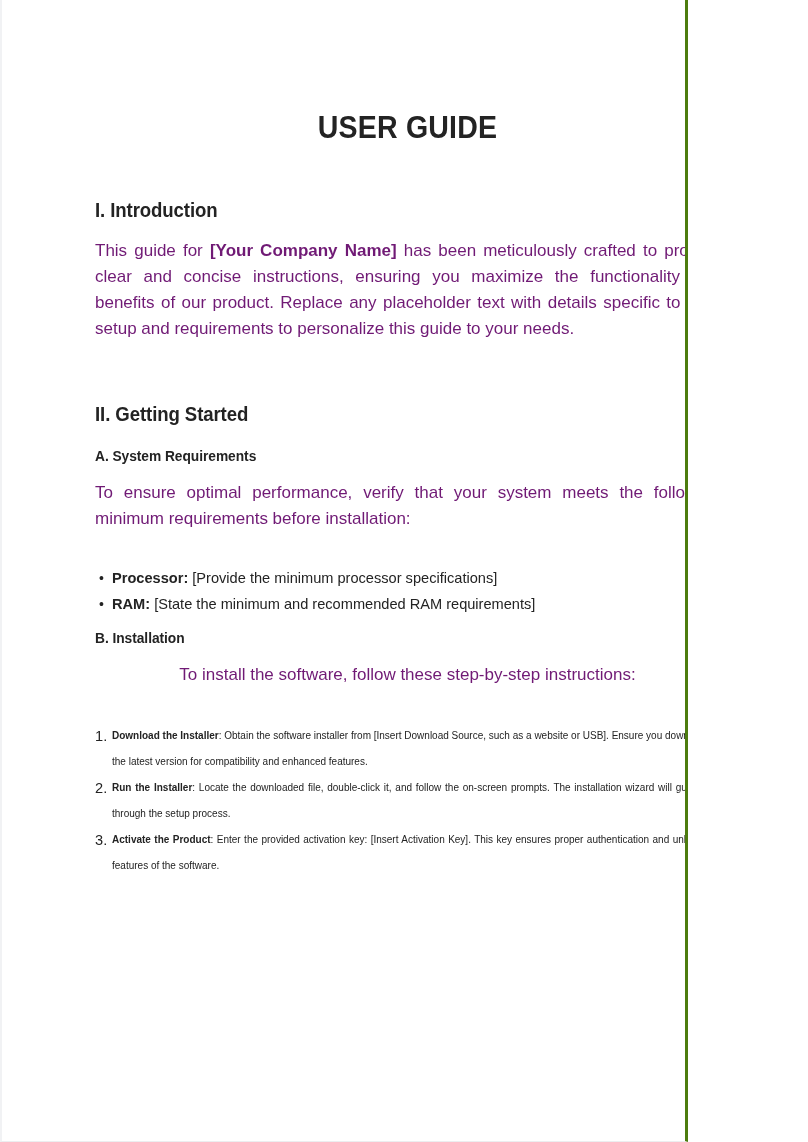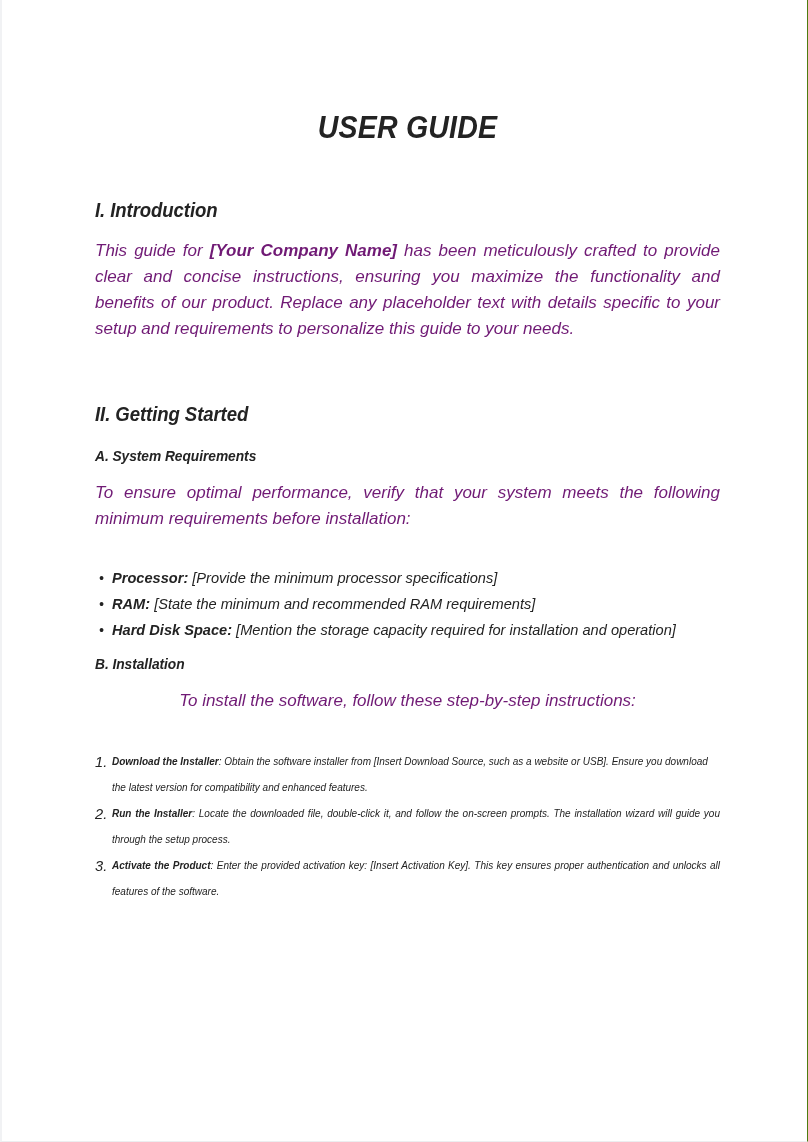--- a/index.html
+++ b/index.html
@@ -3,31 +3,30 @@
 <meta charset="utf-8">
 <title>User Guide</title>
 <style>
   html, body {
     margin: 0;
     padding: 0;
     background: #ffffff;
   }
   .page {
     position: relative;
-    width: 808px;
+    width: 688px;
     height: 1142px;
     background: #ffffff;
     box-sizing: border-box;
     border-left: 2px solid #f1f2f4;
-    border-right: 1px solid #4d7c0f;
+    border-right: 3px solid #4d7c0f;
     border-bottom: 1px solid #eceef0;
     overflow: hidden;
     font-family: "Liberation Sans", "DejaVu Sans", sans-serif;
     color: #232323;
-    font-style: italic;
     -webkit-font-smoothing: antialiased;
   }
   .content {
     position: absolute;
     left: 93px;
     top: 0;
     width: 625px;
   }
 
   
@@ -174,21 +173,20 @@
 
     <div class="sp-hA-to-body"></div>
 
     <p class="body">To ensure optimal performance, verify that your system meets the following minimum requirements before installation:</p>
 
     <div class="sp-body-to-ul"></div>
 
     <ul class="bullets">
       <li><b>Processor:</b><span> [Provide the minimum processor specifications]</span></li>
       <li><b>RAM:</b><span> [State the minimum and recommended RAM requirements]</span></li>
-      <li><b>Hard Disk Space:</b><span> [Mention the storage capacity required for installation and operation]</span></li>
     </ul>
 
     <div class="sp-ul-to-hB"></div>
 
     <h3 class="h-letter">B. Installation</h3>
 
     <div class="sp-hB-to-body"></div>
 
     <p class="body flush">To install the software, follow these step-by-step instructions:</p>
 

